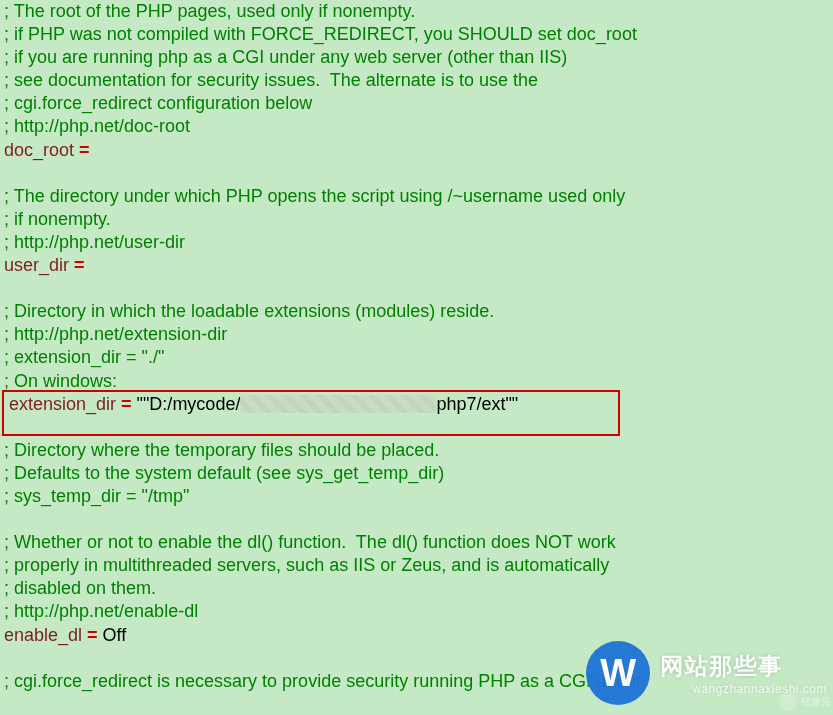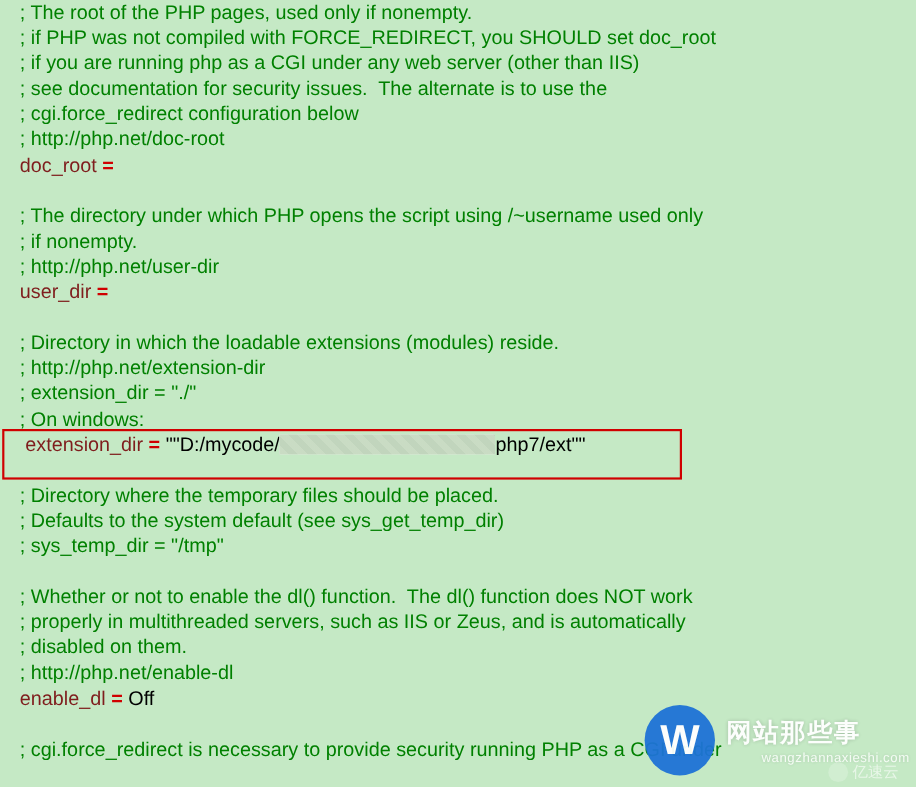--- a/index.html
+++ b/index.html
@@ -7,21 +7,21 @@
   padding: 0;
   width: 833px;
   height: 715px;
   overflow: hidden;
   background: #c5e9c5;
   font-family: Arial, "Helvetica Neue", Helvetica, sans-serif;
   font-size: 18px;
   position: relative;
 }
 .content {
-  padding: 0 18px;
+  padding: 0 4px;
   line-height: 23.1px;
   white-space: pre;
   color: #000;
 }
 .comment { color: #008000; }
 .key { color: #7f1d1d; text-align: center; }
 .eq { color: #d00000; font-weight: bold; }
 .val { color: #000; }
 .highlight-box {
   position: absolute;
@@ -79,28 +79,28 @@
   letter-spacing: 1.5px;
 }
 .w-text .en{
   font-size: 12px;
   letter-spacing: 0.5px;
   opacity: .85;
   padding-left: 32px;
 }
 .yy-logo{
   position:absolute;
-  right:16px;
+  right:2px;
   bottom:4px;
   display:flex;
   align-items:center;
   gap:4px;
   color:#fff;
   opacity:.6;
-  font-size:14px;
+  font-size:10px;
   pointer-events:none;
 }
 .yy-dot{
   width:18px;height:18px;border-radius:50%;
   background:#fff;opacity:.35;
 }
 </style>
 </head>
 <body>
 

